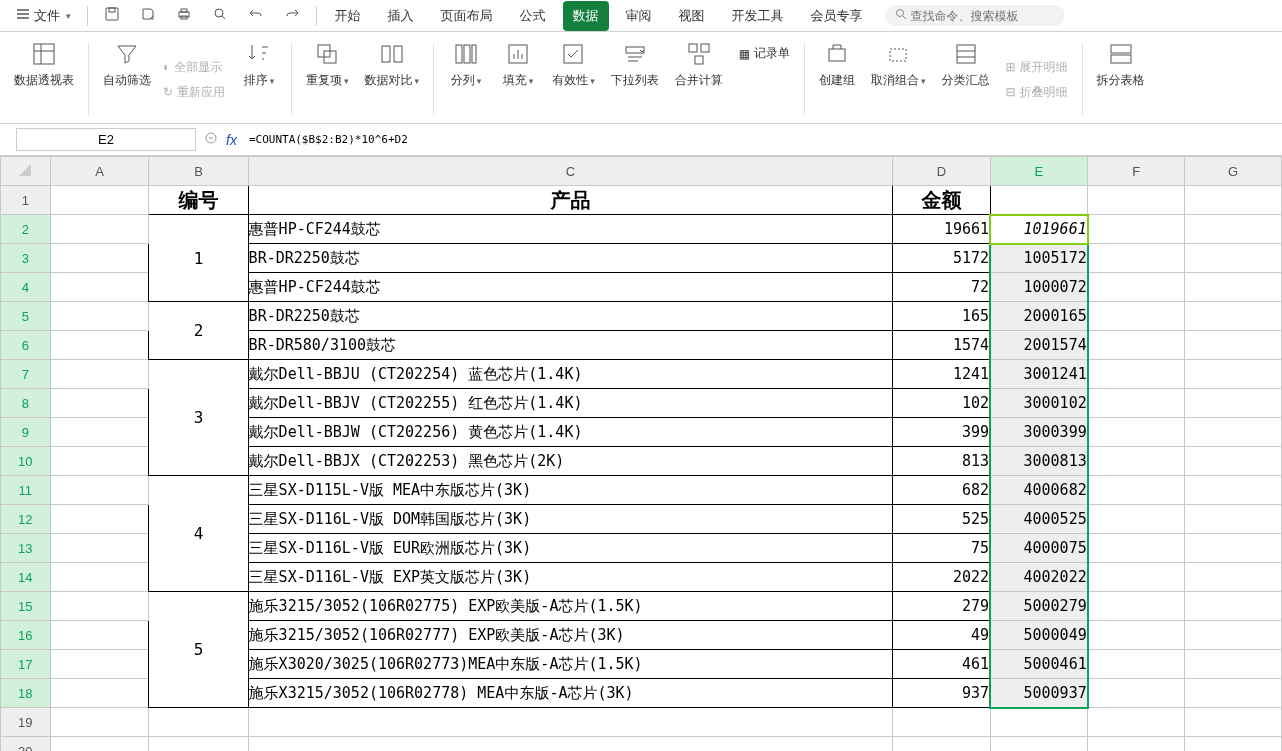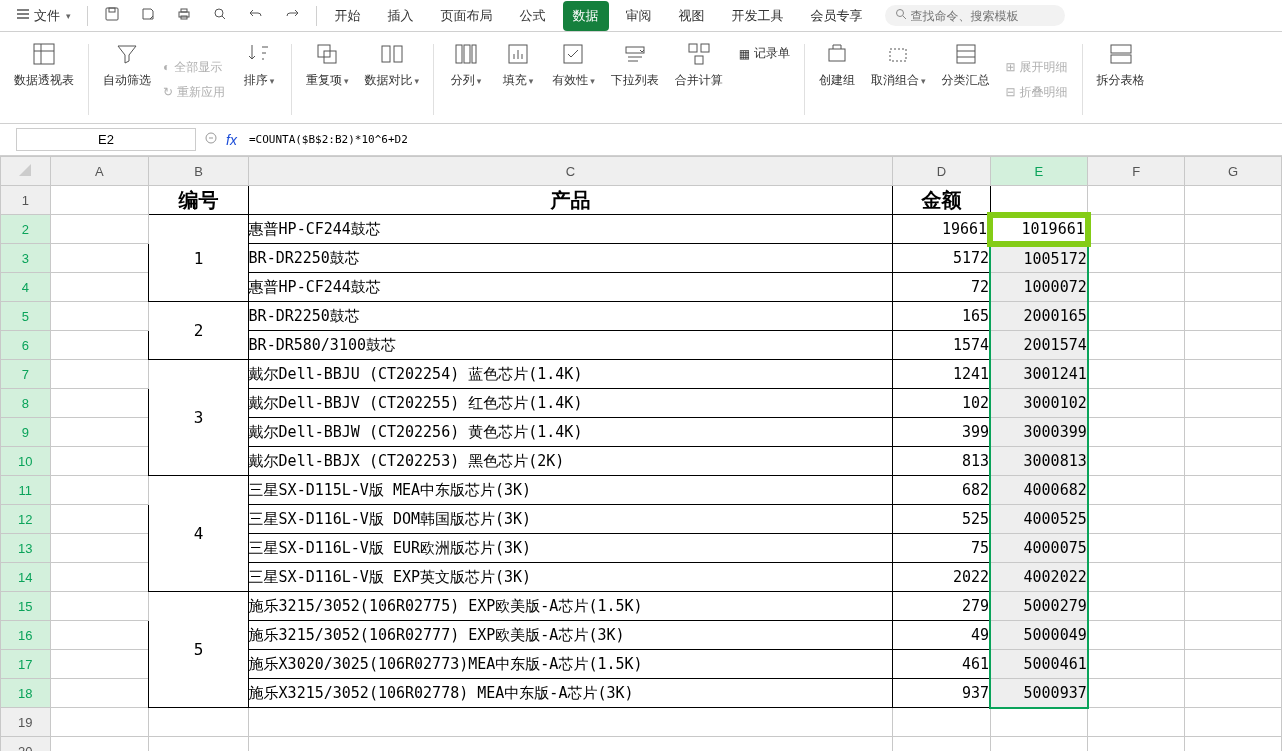--- a/index.html
+++ b/index.html
@@ -46,21 +46,21 @@
 .cell.text { text-align: left; font-family: "SimSun", monospace; }
 .cell.merge-id { text-align: center; vertical-align: middle; font-size: 16px; font-family: "SimSun", monospace; }
 .sel-range { background: #eeeeee; }
 
 
 .grid-table tr.row2 td.colE, 
 .grid-table tr.rowsel td.colE { background: #eeeeee; }
 .grid-table .colE.sel-top { border-top: 2px solid #0aa35a; }
 .grid-table .colE.sel-bottom { border-bottom: 2px solid #0aa35a; }
 .grid-table .colE.sel-side { border-left: 2px solid #0aa35a; border-right: 2px solid #0aa35a; }
-.grid-table tr.row2 td.colE { background: #fff; border: 6px solid #84cc16; }
+.grid-table tr.row2 td.colE { background: #fff; border: 2px solid #84cc16; font-style: italic; }
 .heavy-border-top { border-top: 1.5px solid #000 !important; }
 .heavy-border-bottom { border-bottom: 1.5px solid #000 !important; }
 .heavy-border-left { border-left: 1.5px solid #000 !important; }
 .heavy-border-right { border-right: 1.5px solid #000 !important; }
 .inner-border { border: 0.5px solid #000 !important; }
 </style>
 </head>
 <body>
 
 <div class="menu-bar">

